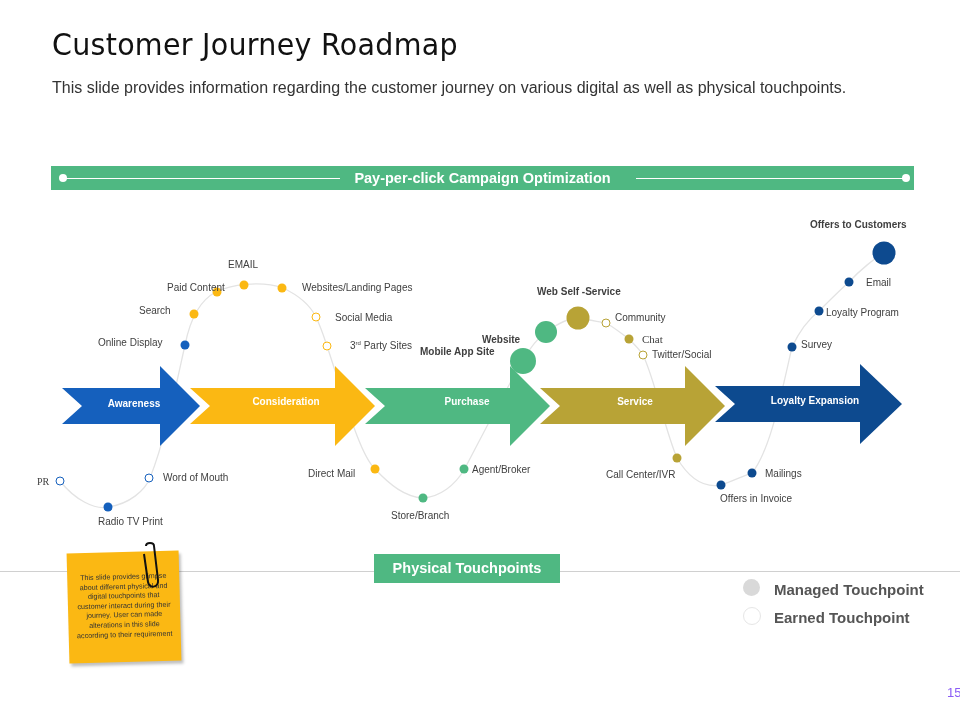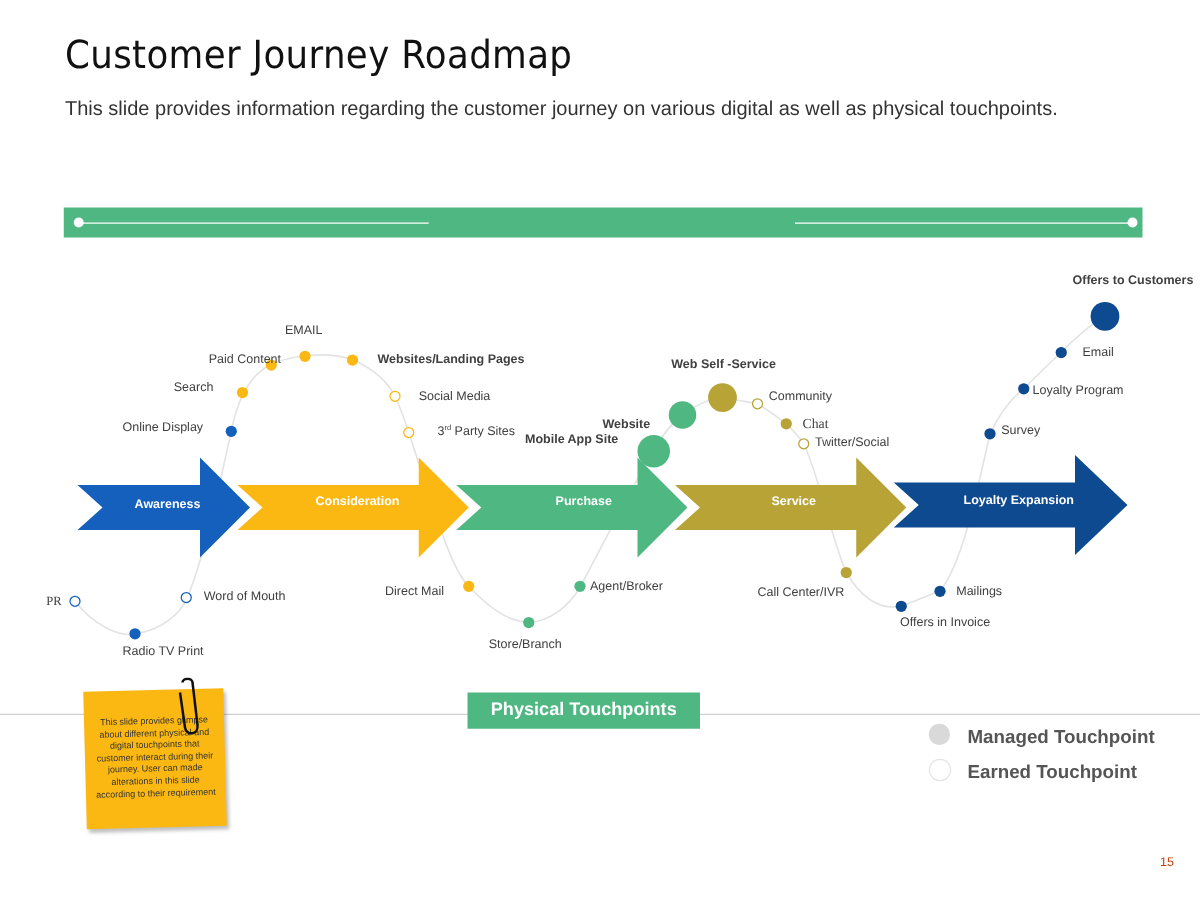--- a/index.html
+++ b/index.html
@@ -16,33 +16,34 @@
   .lbl.bold { font-weight:bold; }
   .lbl.serif { font-family:"Liberation Serif", serif; font-size:11px; }
   .stage-text { position:absolute; color:#fff; font-weight:bold; font-size:10px; text-align:center; white-space:nowrap; }
   .hline { position:absolute; left:0; top:571px; width:960px; height:1px; background:#d0d0d0; }
   .phys { position:absolute; left:374px; top:554px; width:186px; height:29px; background:#4fb882; color:#fff; font-weight:bold; font-size:14.5px; text-align:center; line-height:29px; }
   .note { position:absolute; left:68px; top:552px; width:112px; height:110px; background:#fbb813; box-shadow:2px 3px 3px rgba(0,0,0,0.25); transform:rotate(-1.5deg); }
   .note-text { position:absolute; left:6px; right:6px; top:20px; font-size:7.2px; line-height:9.6px; text-align:center; color:#333; }
   .clip { position:absolute; left:140px; top:542px; }
   .legend-dot { position:absolute; width:17px; height:17px; border-radius:50%; }
   .legend-label { position:absolute; font-size:15px; font-weight:bold; color:#555; }
-  .page-num { position:absolute; left:928px; top:685px; font-size:10px; color:#c2410c; }
+  .page-num { position:absolute; left:947px; top:685px; font-size:13px; color:#8b5cf6; }
 </style>
 </head>
 <body>
 
 <div class="title">Customer Journey Roadmap</div>
 <div class="subtitle">This slide provides  information  regarding  the customer journey on various  digital as well as physical touchpoints.</div>
 
 <div class="banner">
   <div class="line" style="left:12px;width:280px;"></div>
   <div class="line" style="left:585px;width:268px;"></div>
   <div class="dot" style="left:8px;"></div>
   <div class="dot" style="left:851px;"></div>
+  <div class="label"><span>Pay-per-click Campaign Optimization</span></div>
 </div>
 
 <svg class="diagram" width="960" height="720">
 
   <path d="M60,481 C75,500 95,510 108,507 C130,504 145,490 150,478 C165,440 175,390 185,345 C190,320 200,300 216,292 C230,285 260,280 283,288 C300,296 310,305 316,317 C322,330 325,340 327,346 C345,400 360,455 375,469 C390,485 405,497 423,498 C440,497 455,485 464,470 C480,440 500,400 523,360 C530,348 538,338 546,332 C560,322 570,318 578,318 C590,320 600,322 606,323 C615,328 622,334 629,339 C635,345 640,350 643,355 C655,380 665,430 677,458 C690,480 705,488 721,485 C735,480 745,475 752,473 C770,450 780,400 792,347 C800,330 810,318 819,311 C830,300 840,290 849,282 C860,270 875,258 884,253" fill="none" stroke="#e3e3e3" stroke-width="1.3"></path>
 
   <polygon points="62,388 160,388 160,366 200,406 160,446 160,424 62,424 82,406" fill="#1560bd"></polygon>
   <polygon points="190,388 335,388 335,366 375,406 335,446 335,424 190,424 210,406" fill="#fbb813"></polygon>
   <polygon points="365,388 510,388 510,366 550,406 510,446 510,424 365,424 385,406" fill="#4fb882"></polygon>
   <polygon points="540,388 685,388 685,366 725,406 685,446 685,424 540,424 560,406" fill="#b8a336"></polygon>
@@ -87,42 +88,42 @@
 <div class="stage-text" style="left:735px;top:395px;width:160px;">Loyalty Expansion</div>
 
 <div class="lbl" style="left:37px;top:476px;font-family:'Liberation Serif',serif;">PR</div>
 <div class="lbl" style="left:98px;top:516px;">Radio TV Print</div>
 <div class="lbl" style="left:163px;top:472px;">Word of Mouth</div>
 <div class="lbl" style="left:98px;top:337px;">Online Display</div>
 
 <div class="lbl" style="left:139px;top:305px;">Search</div>
 <div class="lbl" style="left:128px;top:282px;padding-left:39px;">Paid Content</div>
 <div class="lbl" style="left:228px;top:259px;">EMAIL</div>
-<div class="lbl" style="left:302px;top:282px;font-weight:bold;">Websites/Landing Pages</div>
+<div class="lbl" style="left:302px;top:282px;">Websites/Landing Pages</div>
 <div class="lbl" style="left:335px;top:312px;">Social Media</div>
 <div class="lbl" style="left:350px;top:340px;">3<sup style="font-size:6px;">rd</sup> Party Sites</div>
 <div class="lbl" style="left:308px;top:468px;">Direct Mail</div>
 
 <div class="lbl" style="left:391px;top:510px;">Store/Branch</div>
 <div class="lbl" style="left:472px;top:464px;">Agent/Broker</div>
 <div class="lbl bold" style="left:420px;top:346px;">Mobile App Site</div>
 <div class="lbl bold" style="left:482px;top:334px;text-align:center;">Website</div>
 
 <div class="lbl bold" style="left:537px;top:286px;">Web Self -Service</div>
 <div class="lbl" style="left:615px;top:312px;">Community</div>
 <div class="lbl serif" style="left:642px;top:333px;">Chat</div>
 <div class="lbl" style="left:652px;top:349px;">Twitter/Social</div>
 <div class="lbl" style="left:606px;top:469px;">Call Center/IVR</div>
 
 <div class="lbl" style="left:720px;top:493px;">Offers in Invoice</div>
 <div class="lbl" style="left:765px;top:468px;">Mailings</div>
 <div class="lbl" style="left:801px;top:339px;">Survey</div>
 <div class="lbl" style="left:826px;top:307px;">Loyalty Program</div>
 <div class="lbl" style="left:866px;top:277px;">Email</div>
-<div class="lbl bold" style="left:810px;top:219px;margin-left:48px;">Offers to Customers</div>
+<div class="lbl bold" style="left:810px;top:219px;">Offers to Customers</div>
 
 <div class="hline"></div>
 <div class="phys">Physical Touchpoints</div>
 
 <div class="note">
   <div class="note-text">This slide provides glimpse about different physical and digital touchpoints that customer interact during their journey. User can made alterations in this slide according to their requirement</div>
 </div>
 <svg class="clip" width="22" height="50">
   <path d="M6,4 C6,0 14,0 14,4 L18,38 C19,46 9,47 8,40 L4,12" fill="none" stroke="#111" stroke-width="2"></path>
 </svg>

